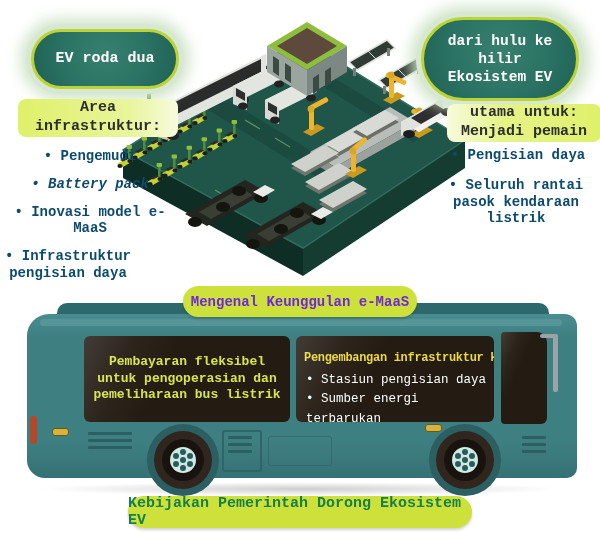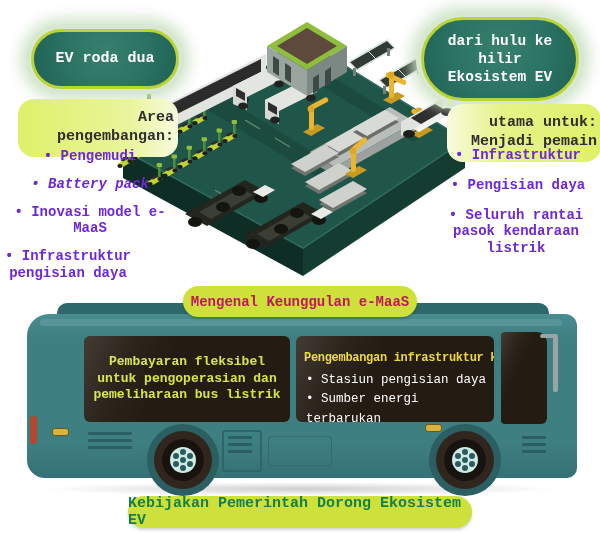--- a/index.html
+++ b/index.html
@@ -12,45 +12,45 @@
   .pill-inner{position:absolute;inset:5px;border-radius:999px;border:3px solid #b9d433;
         background:radial-gradient(circle at 50% 38%,#37806e 0%,#2a7263 55%,#1f6154 100%);
         display:flex;flex-direction:column;align-items:center;justify-content:center;
         color:#fff;font-weight:bold;text-align:center;line-height:1.25;}
   #pill-left{left:26px;top:24px;width:158px;height:70px;}
   #pill-left .pill-inner{font-size:15px;}
   #pill-right{left:416px;top:12px;width:168px;height:94px;}
   #pill-right .pill-inner{font-size:14.5px;}
 
   
-  .panel-heading{position:absolute;border-radius:16px;text-align:right;
-        font-weight:bold;font-size:15px;color:#2e2e2e;line-height:1.25;padding:10px 4px;}
+  .panel-heading{position:absolute;border-radius:8px;text-align:center;
+        font-weight:bold;font-size:15px;color:#2e2e2e;line-height:1.25;padding:0 4px;}
   #left-heading{left:18px;top:99px;width:152px;
         background:linear-gradient(90deg,#dff06a 0%,#e9f59c 70%,#f7fbdd 100%);}
   #right-heading{left:447px;top:104px;width:146px;
         background:linear-gradient(90deg,#f7fbdd 0%,#e6f389 35%,#dff06a 100%);}
   .blist{position:absolute;margin:0;padding:0;list-style:none;text-align:center;
-        color:#6d28d9;font-size:14px;font-weight:600;line-height:1.2;}
+        color:#0c4a6e;font-size:14px;font-weight:600;line-height:1.2;}
   .blist li{margin:0 0 11px 0;}
   .blist li::before{content:"• ";}
   #left-list{left:2px;top:148px;width:176px;}
   #right-list{left:438px;top:147px;width:160px;}
   #right-list li{margin-bottom:13px;}
   .italic{font-style:italic;}
   .narrow{max-width:132px;margin-left:auto;margin-right:auto;text-align:center;}
   .narrow2{max-width:156px;margin-left:auto;margin-right:auto;}
 
   
   #illu{position:absolute;left:95px;top:0;width:390px;height:285px;}
 
   
   .banner{position:absolute;border-radius:16px;background:#cde13a;display:flex;
         align-items:center;justify-content:center;font-weight:bold;
         box-shadow:0 2px 3px rgba(0,0,0,.18);}
-  #mid-banner{left:183px;top:286px;width:234px;height:31px;color:#be185d;font-size:14px;z-index:6;}
+  #mid-banner{left:183px;top:286px;width:234px;height:31px;color:#6d28d9;font-size:14px;z-index:6;}
   #bottom-banner{left:128px;top:496px;width:344px;height:32px;color:#15804b;font-size:15px;}
 
   
   #bus{position:absolute;left:0;top:296px;width:600px;height:210px;}
   .bus-roof{position:absolute;left:57px;top:7px;width:492px;height:18px;
         background:#2d686c;border-radius:10px 10px 0 0;}
   .bus-body{position:absolute;left:27px;top:18px;width:550px;height:164px;
         background:linear-gradient(180deg,#4a8d90 0%,#3e7f82 14%,#3e7f82 78%,#357174 100%);
         border-radius:22px 12px 10px 18px;}
   .bus-stripe{position:absolute;left:40px;top:23px;width:522px;height:7px;
@@ -347,35 +347,34 @@
   </div>
   <div class="pill" id="pill-right">
     <div class="pill-inner">
       <span>dari hulu ke hilir</span>
       <span>Ekosistem EV</span>
     </div>
   </div>
 
   <div class="panel-heading" id="left-heading">
     <div>Area</div>
-    <div>pengembangan:</div>
+    <div>infrastruktur:</div>
   </div>
   <ul class="blist" id="left-list">
     <li><span>Pengemudi</span></li>
     <li class="italic"><span>Battery pack</span></li>
     <li><span>Inovasi model e-MaaS</span></li>
     <li class="narrow"><span>Infrastruktur pengisian daya</span></li>
   </ul>
 
   <div class="panel-heading" id="right-heading">
     <div>utama untuk:</div>
     <div>Menjadi pemain</div>
   </div>
   <ul class="blist" id="right-list">
-    <li><span>Infrastruktur</span></li>
     <li><span>Pengisian daya</span></li>
     <li class="narrow2"><span>Seluruh rantai pasok kendaraan listrik</span></li>
   </ul>
 
   <div class="banner" id="mid-banner">
     <span>Mengenal Keunggulan e-MaaS</span>
   </div>
 
   <div id="bus">
     <div class="bus-shadow"></div>

